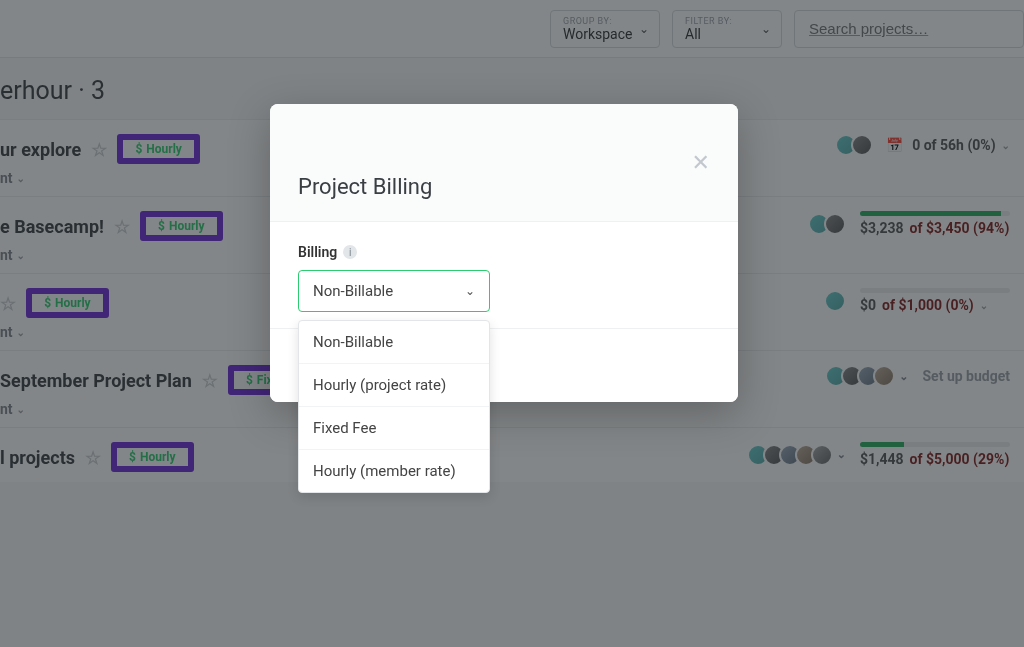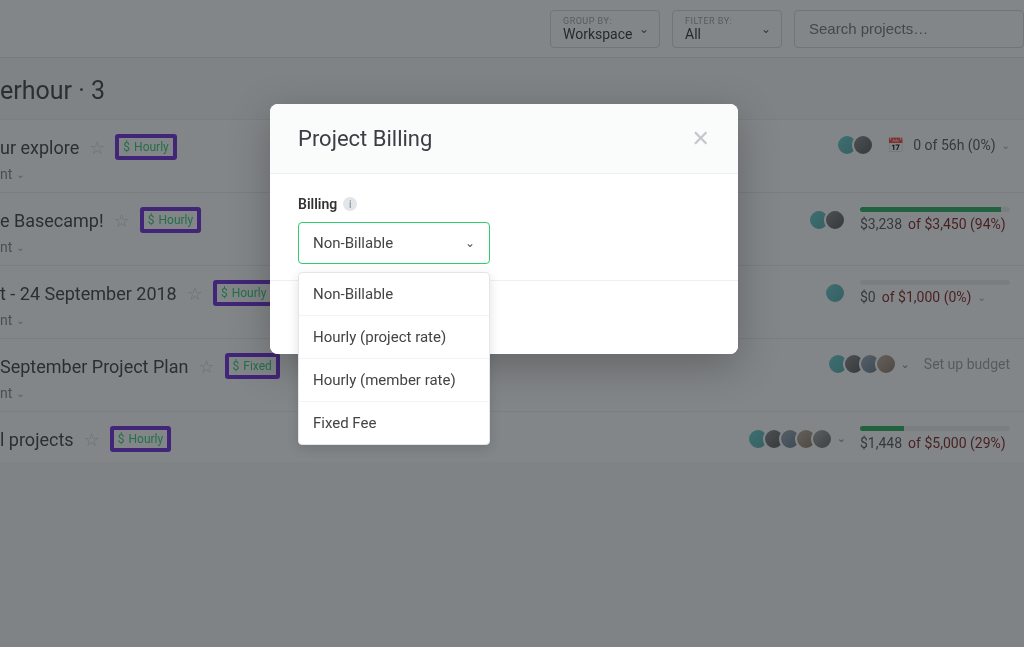--- a/index.html
+++ b/index.html
@@ -45,43 +45,45 @@
     }
     .search-box {
       border: 1px solid #d6dadd;
       border-radius: 4px;
       padding: 9px 14px;
       font-size: 15px;
       color: #9aa2a9;
       background: #fff;
       width: 230px;
       height: 38px;
+      text-decoration: underline;
     }
 
     .content { padding: 0; }
     .group-header {
       padding: 18px 0 14px 0;
       font-size: 25px; color: #3a3f44; font-weight: 400;
     }
     .project-row {
       background: #fff;
       border-top: 1px solid #eceef0;
       padding: 14px 14px 10px 0;
       display: flex; align-items: flex-start; justify-content: space-between;
       position: relative;
+      font-weight: bold;
     }
     .project-left { display: flex; flex-direction: column; gap: 6px; }
     .proj-title-line { display: flex; align-items: center; gap: 10px; }
     .proj-name { font-size: 18px; color: #3a3f44; white-space: nowrap; overflow: hidden; }
     .star-icon { color: #c9ced2; font-size: 18px; }
     .billing-badge {
-      border: 4px solid #6d28d9;
+      border: 6px solid #6d28d9;
       color: #2ecc71;
       font-size: 12px;
-      padding: 2px 4px;
+      padding: 2px 12px;
       border-radius: 3px;
       display: inline-flex; align-items: center; gap: 2px; text-align: center;
     }
     .billing-badge::before { content: "$"; margin-right: 2px; }
     .sub-line { font-size: 14px; color: #7e868d; display:flex; align-items:center; gap:4px; }
     .chev-sm { font-size: 10px; color:#9aa2a9; }
 
     .project-right { display: flex; align-items: center; gap: 14px; }
     .avatars { display: flex; }
     .avatars .av {
@@ -120,21 +122,21 @@
       box-shadow: 0 12px 40px rgba(0,0,0,0.25);
       overflow: visible;
     }
     .modal-header {
       padding: 22px 28px;
       display:flex; justify-content: space-between; align-items:center;
       border-bottom: 1px solid #eef0f2;
       background:#fafbfb;
       border-radius:8px 8px 0 0;
     }
-    .modal-title { font-size: 22px; color:#3a3f44; font-weight:400; }
+    .modal-title { font-size: 22px; color:#3a3f44; font-weight:400;margin-top:48px; }
     .close-x { font-size:22px; color:#c2c8cd; cursor:pointer; font-weight:300; }
     .modal-body { padding: 22px 28px 90px; position:relative; }
     .field-label { font-size:14px; font-weight:600; color:#333; display:flex; align-items:center; gap:6px; margin-bottom:10px; }
     .info-icon { width:14px; height:14px; border-radius:50%; background:#e3e6e8; display:inline-flex; align-items:center; justify-content:center; font-size:10px; color:#9aa2a9; }
     .dropdown-btn {
       width: 192px; height: 42px;
       border: 1px solid #2ecc71;
       border-radius: 4px;
       padding: 0 14px;
       display:flex; align-items:center; justify-content: space-between;
@@ -252,21 +254,20 @@
             <span>$3,238</span>
             <span class="of-part">of $3,450 (94%)</span>
           </div>
         </div>
       </div>
     </div>
 
     <div class="project-row">
       <div class="project-left">
         <div class="proj-title-line">
-          <span class="proj-name">t - 24 September 2018</span>
           <span class="star-icon">☆</span>
           <span class="billing-badge">Hourly</span>
         </div>
         <div class="sub-line">
             <span>nt</span>
             <span class="chev-sm">⌄</span>
           </div>
       </div>
       <div class="project-right">
         <div class="avatars">
@@ -354,22 +355,22 @@
       <span>Billing</span>
       <span class="info-icon">i</span>
     </div>
     <div class="dropdown-btn">
       <span>Non-Billable</span>
       <span class="chev">⌄</span>
     </div>
     <div class="dropdown-list">
       <div class="opt">Non-Billable</div>
       <div class="opt">Hourly (project rate)</div>
+      <div class="opt">Fixed Fee</div>
       <div class="opt">Hourly (member rate)</div>
-      <div class="opt">Fixed Fee</div>
     </div>
 
     <div class="modal-footer">
       <button class="btn-save">Save</button>
       <button class="btn-cancel">Cancel</button>
     </div>
   </div>
 </div>
 
 </body></html>

